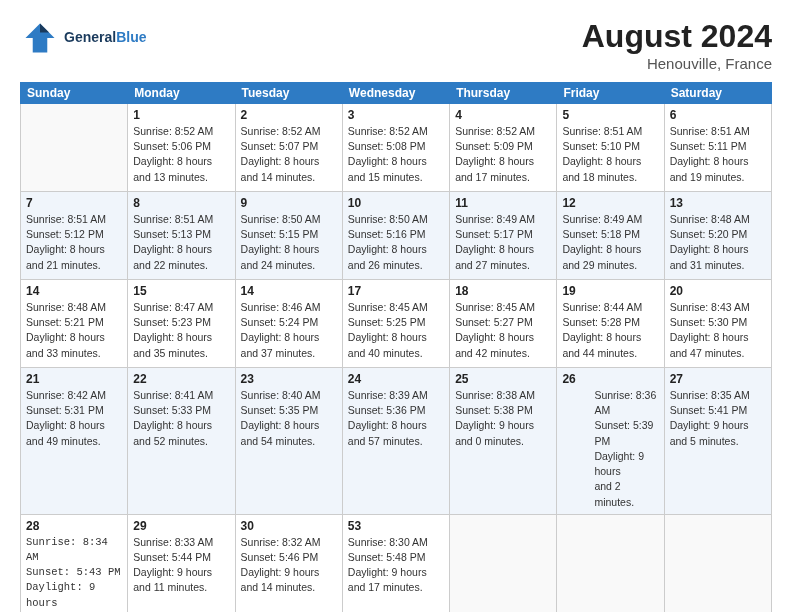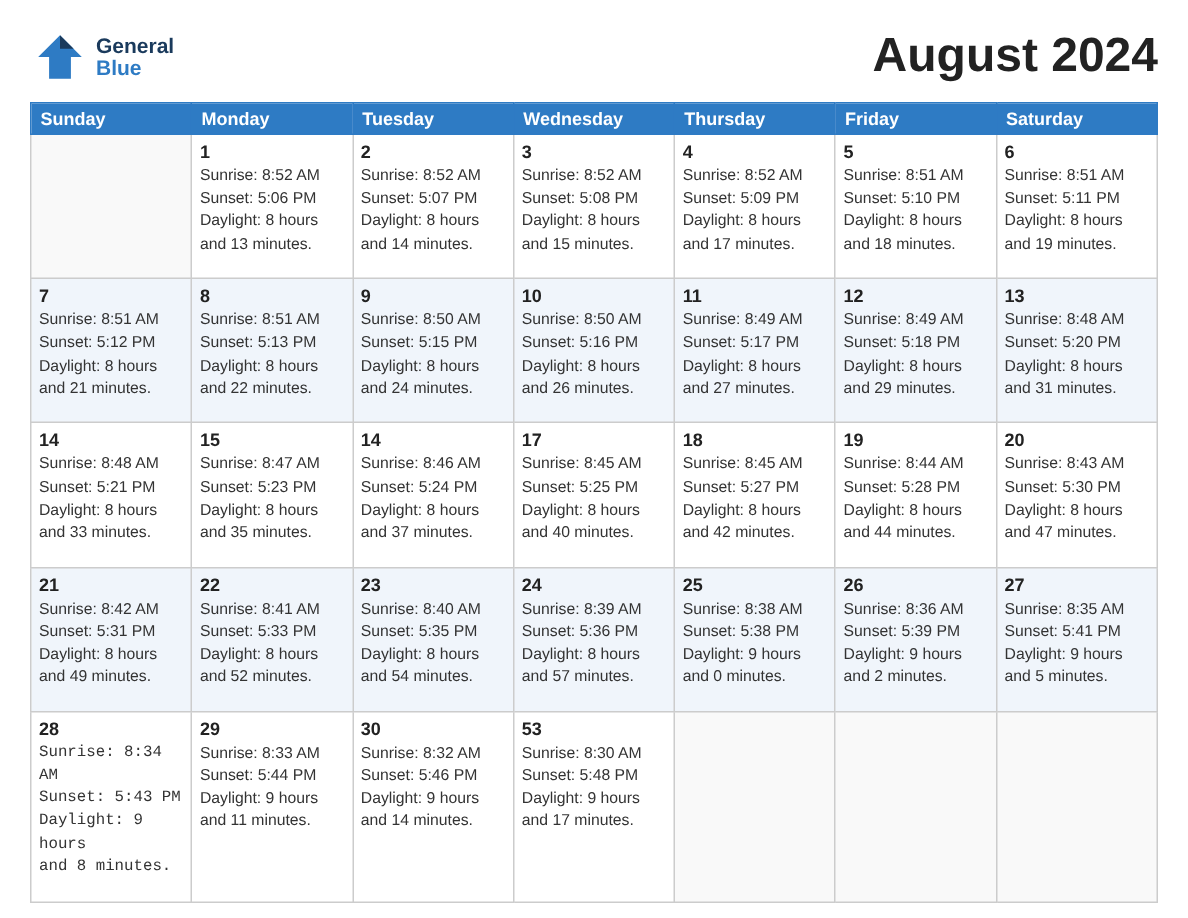--- a/index.html
+++ b/index.html
@@ -82,21 +82,21 @@
       display: flex;
       align-items: center;
       gap: 4px;
     }
     .logo-svg {
       width: 40px;
       height: 40px;
     }
     .logo-label {
       display: flex;
-      flex-direction: column;
+      flex-direction: row;
       line-height: 1.1;
     }
     .logo-general {
       font-size: 14px;
       font-weight: bold;
       color: #1a3a5c;
     }
     .logo-blue {
       font-size: 14px;
       font-weight: bold;
@@ -113,20 +113,21 @@
         <polygon points="22,6 38,22 30,22 30,38 14,38 14,22 6,22" fill="#2e7bc4"></polygon>
         <polygon points="22,6 32,16 22,16" fill="#1a3a5c"></polygon>
       </svg>
       <div class="logo-label">
         <span class="logo-general">General</span>
         <span class="logo-blue">Blue</span>
       </div>
     </div>
     <div class="title-block">
       <div class="month-year">August 2024</div>
+      <div class="location">Henouville, France</div>
     </div>
   </div>
 
   <table class="calendar">
     <thead>
       <tr>
       <th>Sunday</th>
           <th>Monday</th>
           <th>Tuesday</th>
           <th>Wednesday</th>
@@ -314,21 +315,21 @@
           </td>
           <td>
             <span class="day-num">25</span>
             <div class="day-info" style="white-space: pre-line;">Sunrise: 8:38 AM
 Sunset: 5:38 PM
 Daylight: 9 hours
 and 0 minutes.</div>
           </td>
           <td>
             <span class="day-num">26</span>
-            <div class="day-info" style="white-space: pre-line;">Sunrise: 8:36 AM
+            <div class="day-info" style="white-space: pre-line; margin-left: 32px;">Sunrise: 8:36 AM
 Sunset: 5:39 PM
 Daylight: 9 hours
 and 2 minutes.</div>
           </td>
           <td>
             <span class="day-num">27</span>
             <div class="day-info" style="white-space: pre-line;">Sunrise: 8:35 AM
 Sunset: 5:41 PM
 Daylight: 9 hours
 and 5 minutes.</div>

